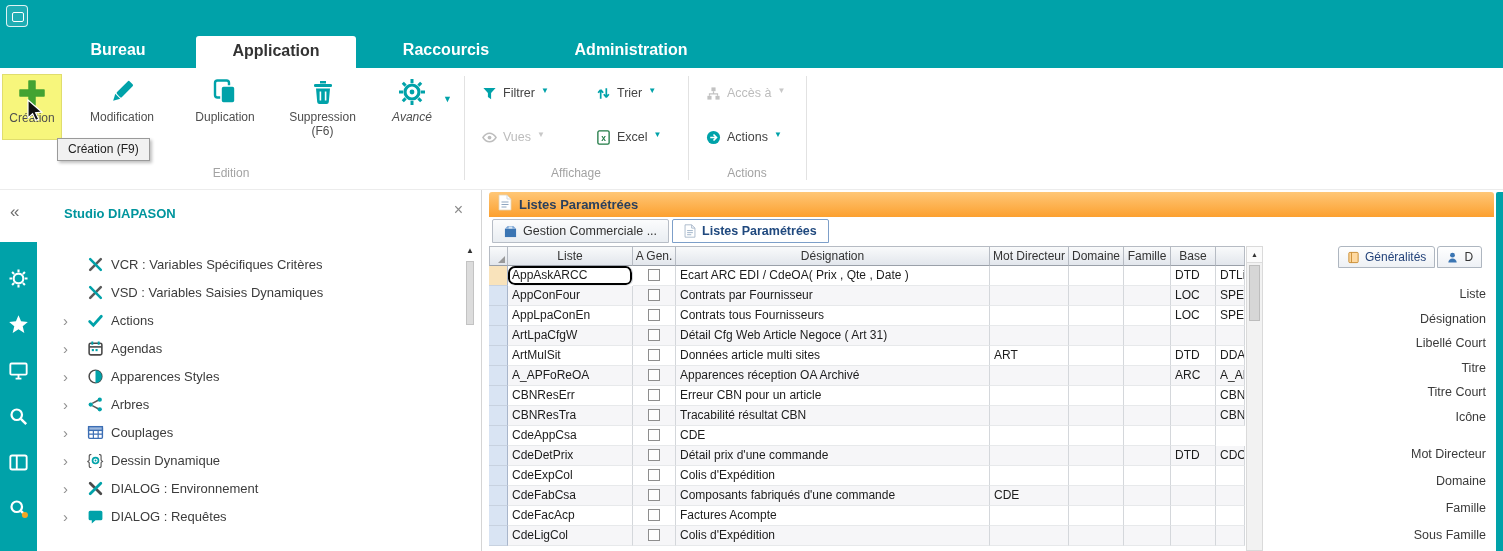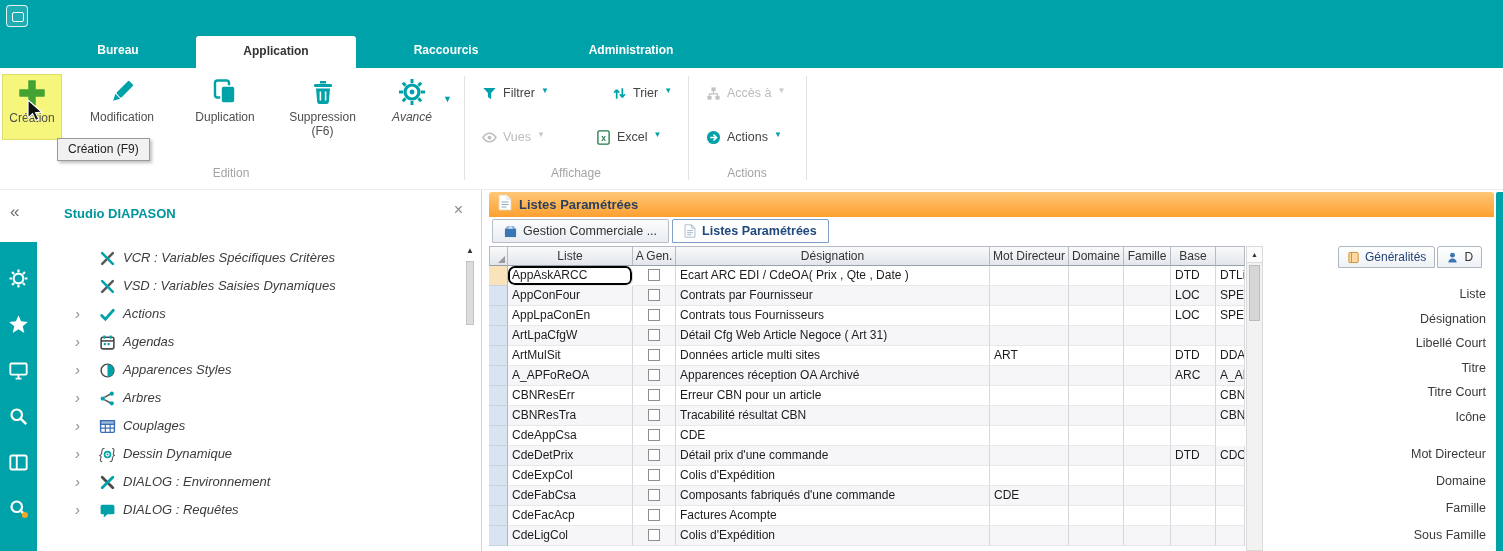--- a/index.html
+++ b/index.html
@@ -14,21 +14,21 @@
   body{font-family:"Liberation Sans",sans-serif;background:#888;}
   .screen{position:relative;width:1503px;height:551px;background:#fff;overflow:hidden;font-family:"Liberation Sans",sans-serif;}
 
   
   .titlebar{position:absolute;left:0;top:0;width:100%;height:32px;background:var(--teal);}
   .app-icon{position:absolute;left:6px;top:5px;width:22px;height:22px;border:1px solid rgba(255,255,255,.85);border-radius:4px;background:rgba(255,255,255,.12);}
   .app-icon::after{content:"";position:absolute;left:5px;top:6px;width:10px;height:8px;border:1.5px solid #fff;border-radius:2px;}
 
   
   .menubar{position:absolute;left:0;top:32px;width:100%;height:36px;background:var(--teal);}
-  .menu-tab{position:absolute;top:0;height:36px;line-height:36px;text-align:center;color:#fff;font-weight:bold;font-size:12px;}
+  .menu-tab{position:absolute;top:0;height:36px;line-height:36px;text-align:center;color:#fff;font-weight:bold;font-size:16px;}
   .menu-tab.active{top:4px;height:32px;line-height:30px;background:#fff;color:#333;border-radius:3px 3px 0 0;}
   .mt-bureau{left:62px;width:112px;}
   .mt-application{left:196px;width:160px;}
   .mt-raccourcis{left:388px;width:116px;}
   .mt-administration{left:556px;width:150px;}
 
   
   .ribbon{position:absolute;left:0;top:68px;width:100%;height:122px;background:#fff;border-bottom:1px solid #ececec;}
   .bigbtn{position:absolute;top:6px;text-align:center;}
   .bigbtn .bicon{display:block;margin:3px auto 3px;width:30px;height:30px;}
@@ -41,36 +41,36 @@
   .adrop{position:absolute;left:443px;top:26px;color:var(--teal);font-size:9px;}
   .vsep{position:absolute;top:8px;height:104px;width:1px;background:#e2e2e2;}
   .vs1{left:464px;} .vs2{left:688px;} .vs3{left:806px;}
   .grplabel{position:absolute;top:98px;font-size:12px;color:#a3a3a3;text-align:center;}
   .gl-edition{left:0;width:462px;} .gl-affichage{left:466px;width:220px;} .gl-actions{left:690px;width:114px;}
   .smbtn{position:absolute;height:22px;display:flex;align-items:flex-start;gap:6px;font-size:12.5px;color:#444;white-space:nowrap;}
   .smbtn svg{width:15px;height:15px;flex:none;}
   .smbtn .drop{font-size:8px;color:var(--teal);}
   .smbtn.disabled{color:#bcbcbc;}
   .smbtn.disabled .drop{color:#c8c8c8;}
-  .sm-filtrer{left:482px;top:18px;} .sm-trier{left:612px;top:18px;}
+  .sm-filtrer{left:482px;top:18px;} .sm-trier{left:596px;top:18px;}
   .sm-vues{left:482px;top:62px;} .sm-excel{left:596px;top:62px;}
   .sm-acces{left:706px;top:18px;} .sm-actions{left:706px;top:62px;}
   .tooltip{position:absolute;left:57px;top:70px;background:#f1f1f1;border:1px solid #9a9a9a;padding:3px 10px 4px;font-size:12px;color:#222;box-shadow:2px 2px 3px rgba(0,0,0,.25);z-index:50;white-space:nowrap;}
   .cursor{position:absolute;left:24px;top:31px;z-index:60;}
 
   
   .sidebar{position:absolute;left:0;top:190px;width:482px;height:361px;background:#fff;border-right:1px solid #d5d5d5;}
   .collapse{position:absolute;left:10px;top:12px;font-size:17px;color:#6d6d6d;}
   .sb-title{position:absolute;left:64px;top:16px;font-size:13px;font-weight:bold;color:#00959d;}
   .sb-close{position:absolute;right:18px;top:11px;font-size:16px;color:#8a8a8a;}
   .rail{position:absolute;left:0;top:52px;width:37px;height:309px;background:var(--teal);}
   .rail-icon{position:absolute;left:8px;width:21px;height:21px;}
   .ri-0{top:26px;} .ri-1{top:72px;} .ri-2{top:118px;} .ri-3{top:164px;} .ri-4{top:210px;} .ri-5{top:256px;}
   .tree{position:absolute;left:37px;top:52px;right:16px;bottom:0;overflow:hidden;}
-  .titem{position:absolute;left:0;right:0;height:28px;display:flex;align-items:flex-start;padding-left:38px;font-style:italic;}
+  .titem{position:absolute;left:0;right:0;height:28px;display:flex;align-items:center;padding-left:26px;}
   .titem .chev{width:24px;color:#8f8f8f;font-size:15px;line-height:15px;flex:none;}
   .titem .chev.empty{visibility:hidden;}
   .titem .ticon{width:17px;height:17px;margin-right:7px;flex:none;}
   .titem .tlabel{font-size:13px;color:#3c3c3c;white-space:nowrap;}
   .tree-sb{position:absolute;right:5px;top:56px;width:12px;text-align:center;}
   .tree-sb .up{font-size:8px;color:#333;line-height:10px;}
   .tree-sb .thumb{margin:5px auto 0;width:8px;height:64px;background:#dcdcdc;border:1px solid #c3c3c3;}
 
   
   .doc-header{position:absolute;left:489px;top:192px;width:1005px;height:25px;background:linear-gradient(var(--orange1),var(--orange2));border-radius:3px 3px 0 0;display:flex;align-items:center;padding-left:9px;}

